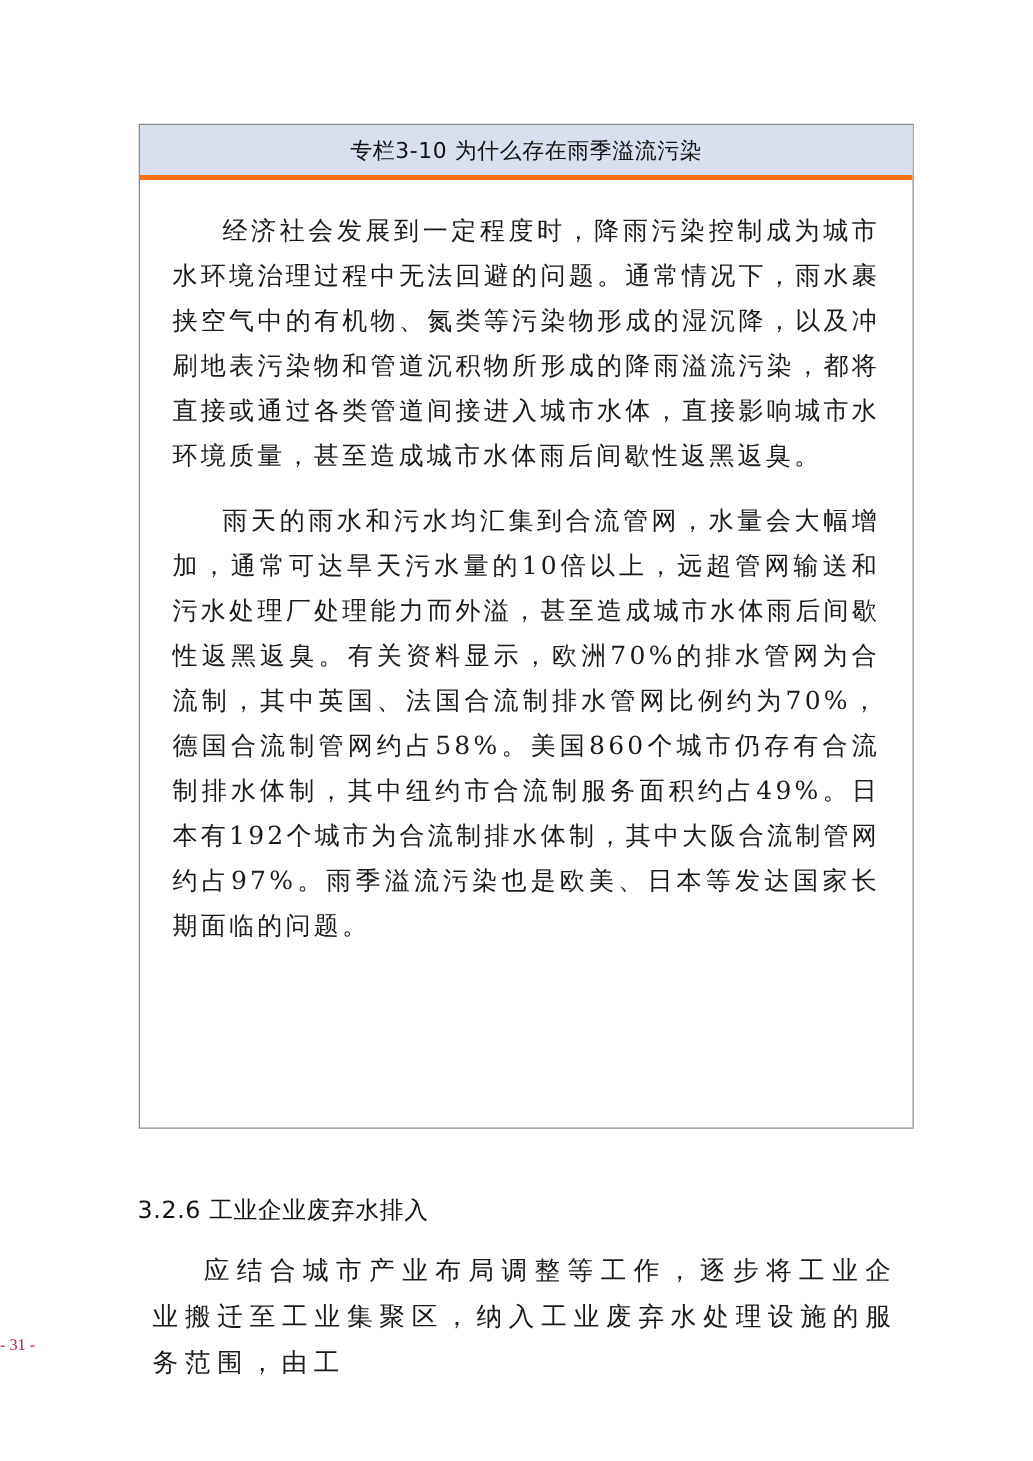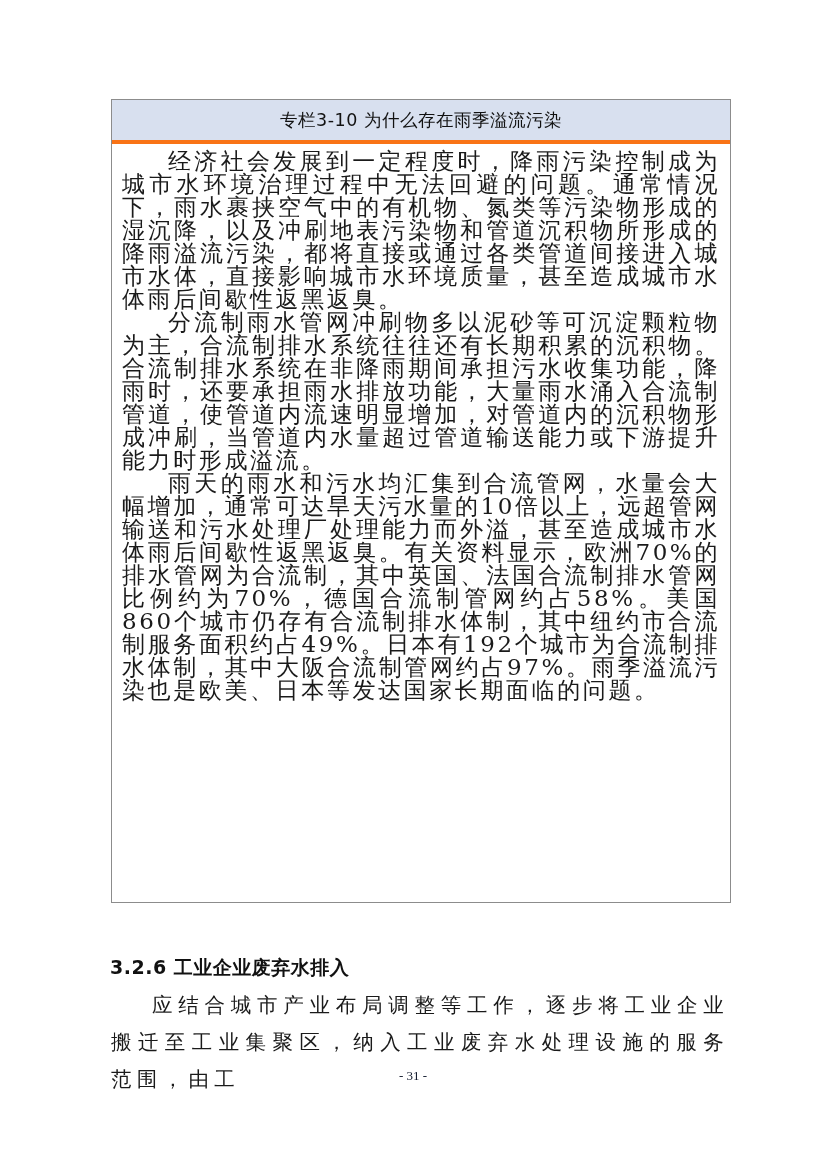--- a/index.html
+++ b/index.html
@@ -34,70 +34,68 @@
     justify-content: center;
     font-family: "DejaVu Sans", "Liberation Sans", sans-serif;
     font-size: 17.5px;
     letter-spacing: 0.5px;
     color: #111;
   }
   .box-body {
     padding: 6px 10px 0 10px;
   }
   .box-body p {
-    margin: 0;
-    font-size: 23px;
-    line-height: 23px;
+    margin: 16px;
+    font-size: 20px;
+    line-height: 36px;
     text-indent: 2em;
     text-align: justify;
     letter-spacing: 2.6px;
   }
   .section-heading {
     position: absolute;
     left: 110px;
     top: 955px;
     font-family: "DejaVu Sans", "Liberation Sans", sans-serif;
-    font-weight: bold;
+    font-weight: normal;
     font-size: 19px;
     letter-spacing: 0.5px;
     color: #111;
   }
   .section-body {
     position: absolute;
     left: 110px;
     top: 986px;
     width: 620px;
   }
   .section-body p {
-    margin: 1px;
+    margin: 12px;
     font-size: 20.5px;
     line-height: 37px;
     text-indent: 2em;
     text-align: justify;
     letter-spacing: 5.3px;
   }
   .page-number {
     position: absolute;
     left: 0;
     width: 826px;
     top: 1068px;
-    text-align: center;
     font-family: "Liberation Serif", serif;
     font-size: 13px;
-    color: #0f172a;
+    color: #be185d;
   }
 </style>
 </head>
 <body>
 
 <div class="box">
   <div class="box-header">专栏3-10  为什么存在雨季溢流污染</div>
   <div class="box-body">
     <p>经济社会发展到一定程度时，降雨污染控制成为城市水环境治理过程中无法回避的问题。通常情况下，雨水裹挟空气中的有机物、氮类等污染物形成的湿沉降，以及冲刷地表污染物和管道沉积物所形成的降雨溢流污染，都将直接或通过各类管道间接进入城市水体，直接影响城市水环境质量，甚至造成城市水体雨后间歇性返黑返臭。</p>
-    <p>分流制雨水管网冲刷物多以泥砂等可沉淀颗粒物为主，合流制排水系统往往还有长期积累的沉积物。合流制排水系统在非降雨期间承担污水收集功能，降雨时，还要承担雨水排放功能，大量雨水涌入合流制管道，使管道内流速明显增加，对管道内的沉积物形成冲刷，当管道内水量超过管道输送能力或下游提升能力时形成溢流。</p>
     <p>雨天的雨水和污水均汇集到合流管网，水量会大幅增加，通常可达旱天污水量的10倍以上，远超管网输送和污水处理厂处理能力而外溢，甚至造成城市水体雨后间歇性返黑返臭。有关资料显示，欧洲70%的排水管网为合流制，其中英国、法国合流制排水管网比例约为70%，德国合流制管网约占58%。美国860个城市仍存有合流制排水体制，其中纽约市合流制服务面积约占49%。日本有192个城市为合流制排水体制，其中大阪合流制管网约占97%。雨季溢流污染也是欧美、日本等发达国家长期面临的问题。</p>
   </div>
 </div>
 
 <div class="section-heading">3.2.6 工业企业废弃水排入</div>
 
 <div class="section-body">
   <p>应结合城市产业布局调整等工作，逐步将工业企业搬迁至工业集聚区，纳入工业废弃水处理设施的服务范围，由工</p>
 </div>
 

